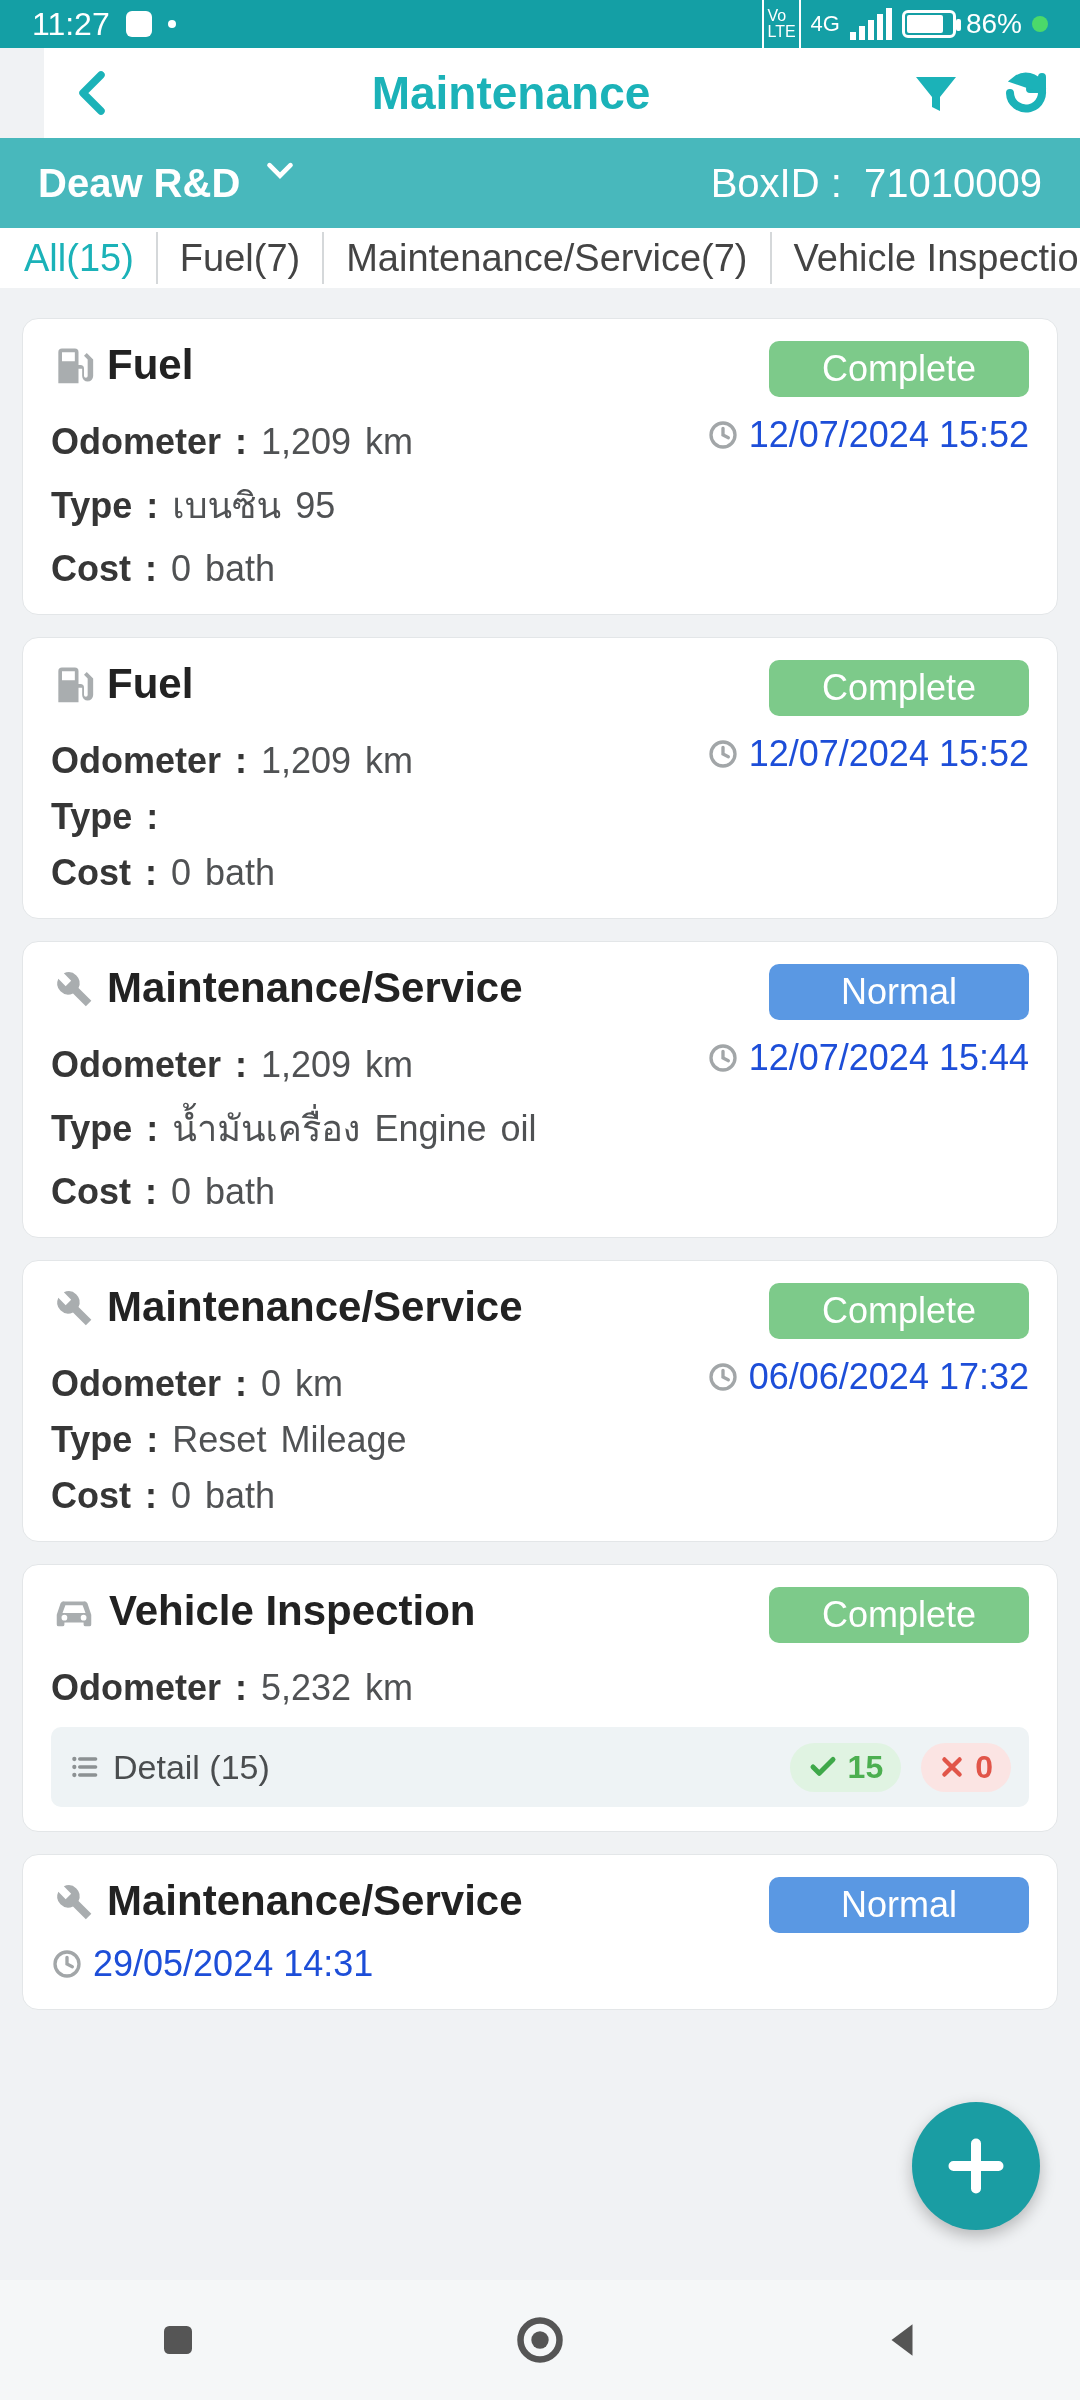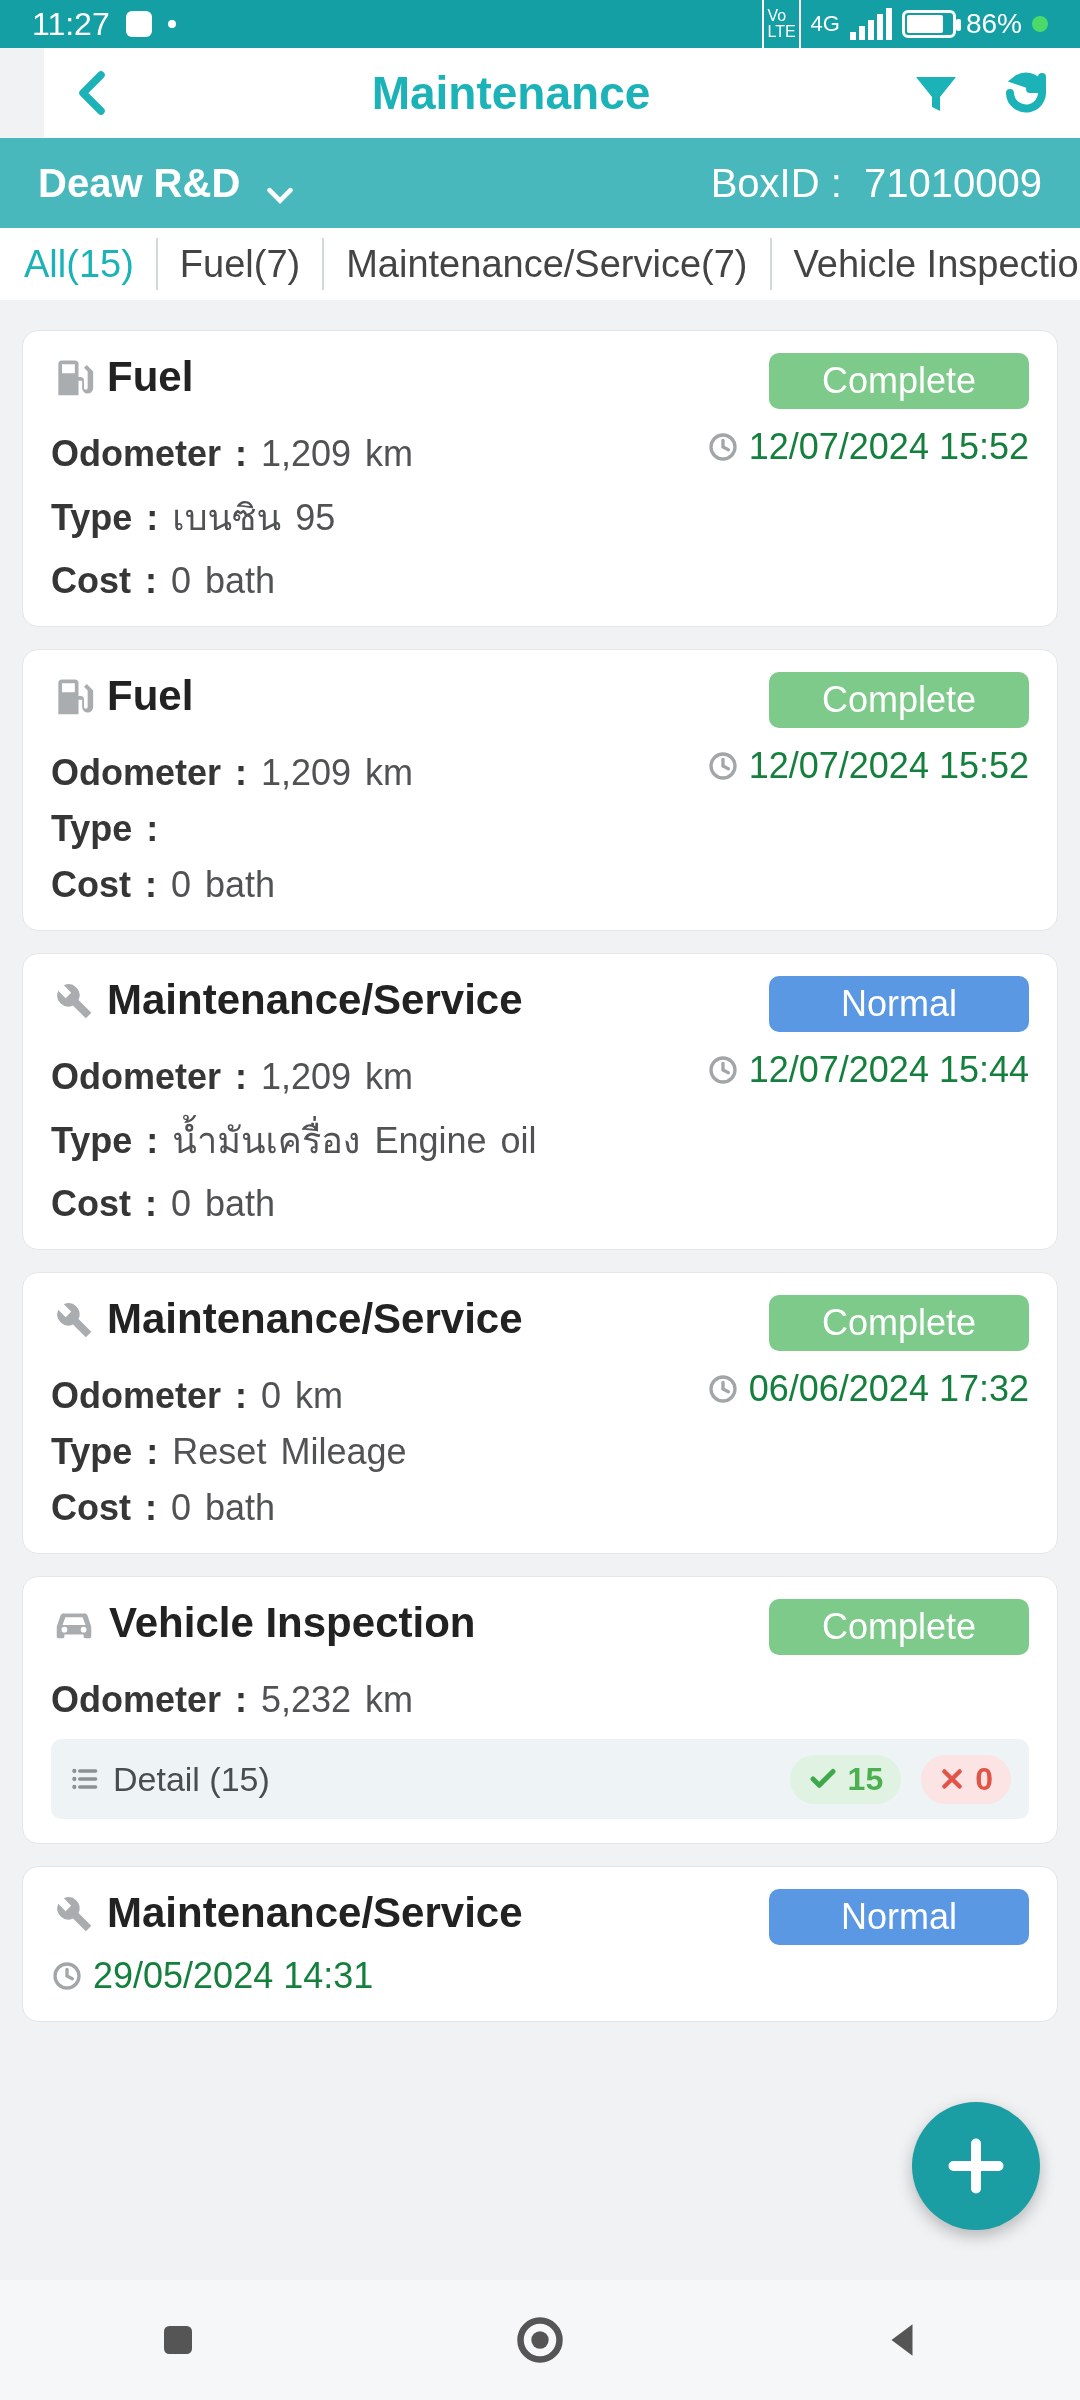--- a/index.html
+++ b/index.html
@@ -53,26 +53,26 @@
     height: 90px;
     background: #48b8bc;
     color: #fff;
     display: flex;
     align-items: center;
     justify-content: space-between;
     padding: 0 38px;
     font-size: 40px;
     font-weight: 600;
   }
-  .veh-sel { display:flex; align-items:flex-end; gap:26px;}
+  .veh-sel { display:flex; align-items:flex-start; gap:26px;}
   .boxid { font-weight:500;}
 
   
   .tabs {
-    height: 72px;
+    height: 60px;
     background: #fff;
     display: flex;
     align-items: center;
     font-size: 38px;
     color: #444;
     overflow:hidden;
     white-space:nowrap;
   }
   .tab { padding: 0 22px; height: 52px; display:flex; align-items:center; border-right: 2px solid #d5d8da; }
   .tab:first-child{ padding-left:24px;}
@@ -95,21 +95,21 @@
     height: 56px;
     border-radius: 10px;
     display:flex; align-items:center; justify-content:center;
     color:#fff; font-size: 36px;
   }
   .badge.complete { background:#7dca8a; }
   .badge.normal { background:#5a98e3; }
   .kv { font-size: 36px; color:#505254; margin-top: 14px; word-spacing: 4px;}
   .kv b { font-weight:700; color:#363636;}
   .date-row { display:flex; justify-content:space-between; align-items:center; margin-top:10px;}
-  .date { display:flex; align-items:center; gap:10px; color:#15803d; font-size:36px;}
+  .date { display:flex; align-items:center; gap:10px; color:#1d4ed8; font-size:36px;}
   .clock-icon { color:#a2a6a8;}
 
   .detail-bar {
     margin-top: 18px;
     background: #eef3f5;
     border-radius: 10px;
     height: 80px;
     display:flex; align-items:center; justify-content:space-between;
     padding: 0 18px;
     font-size: 34px; color:#4a4d4f;

